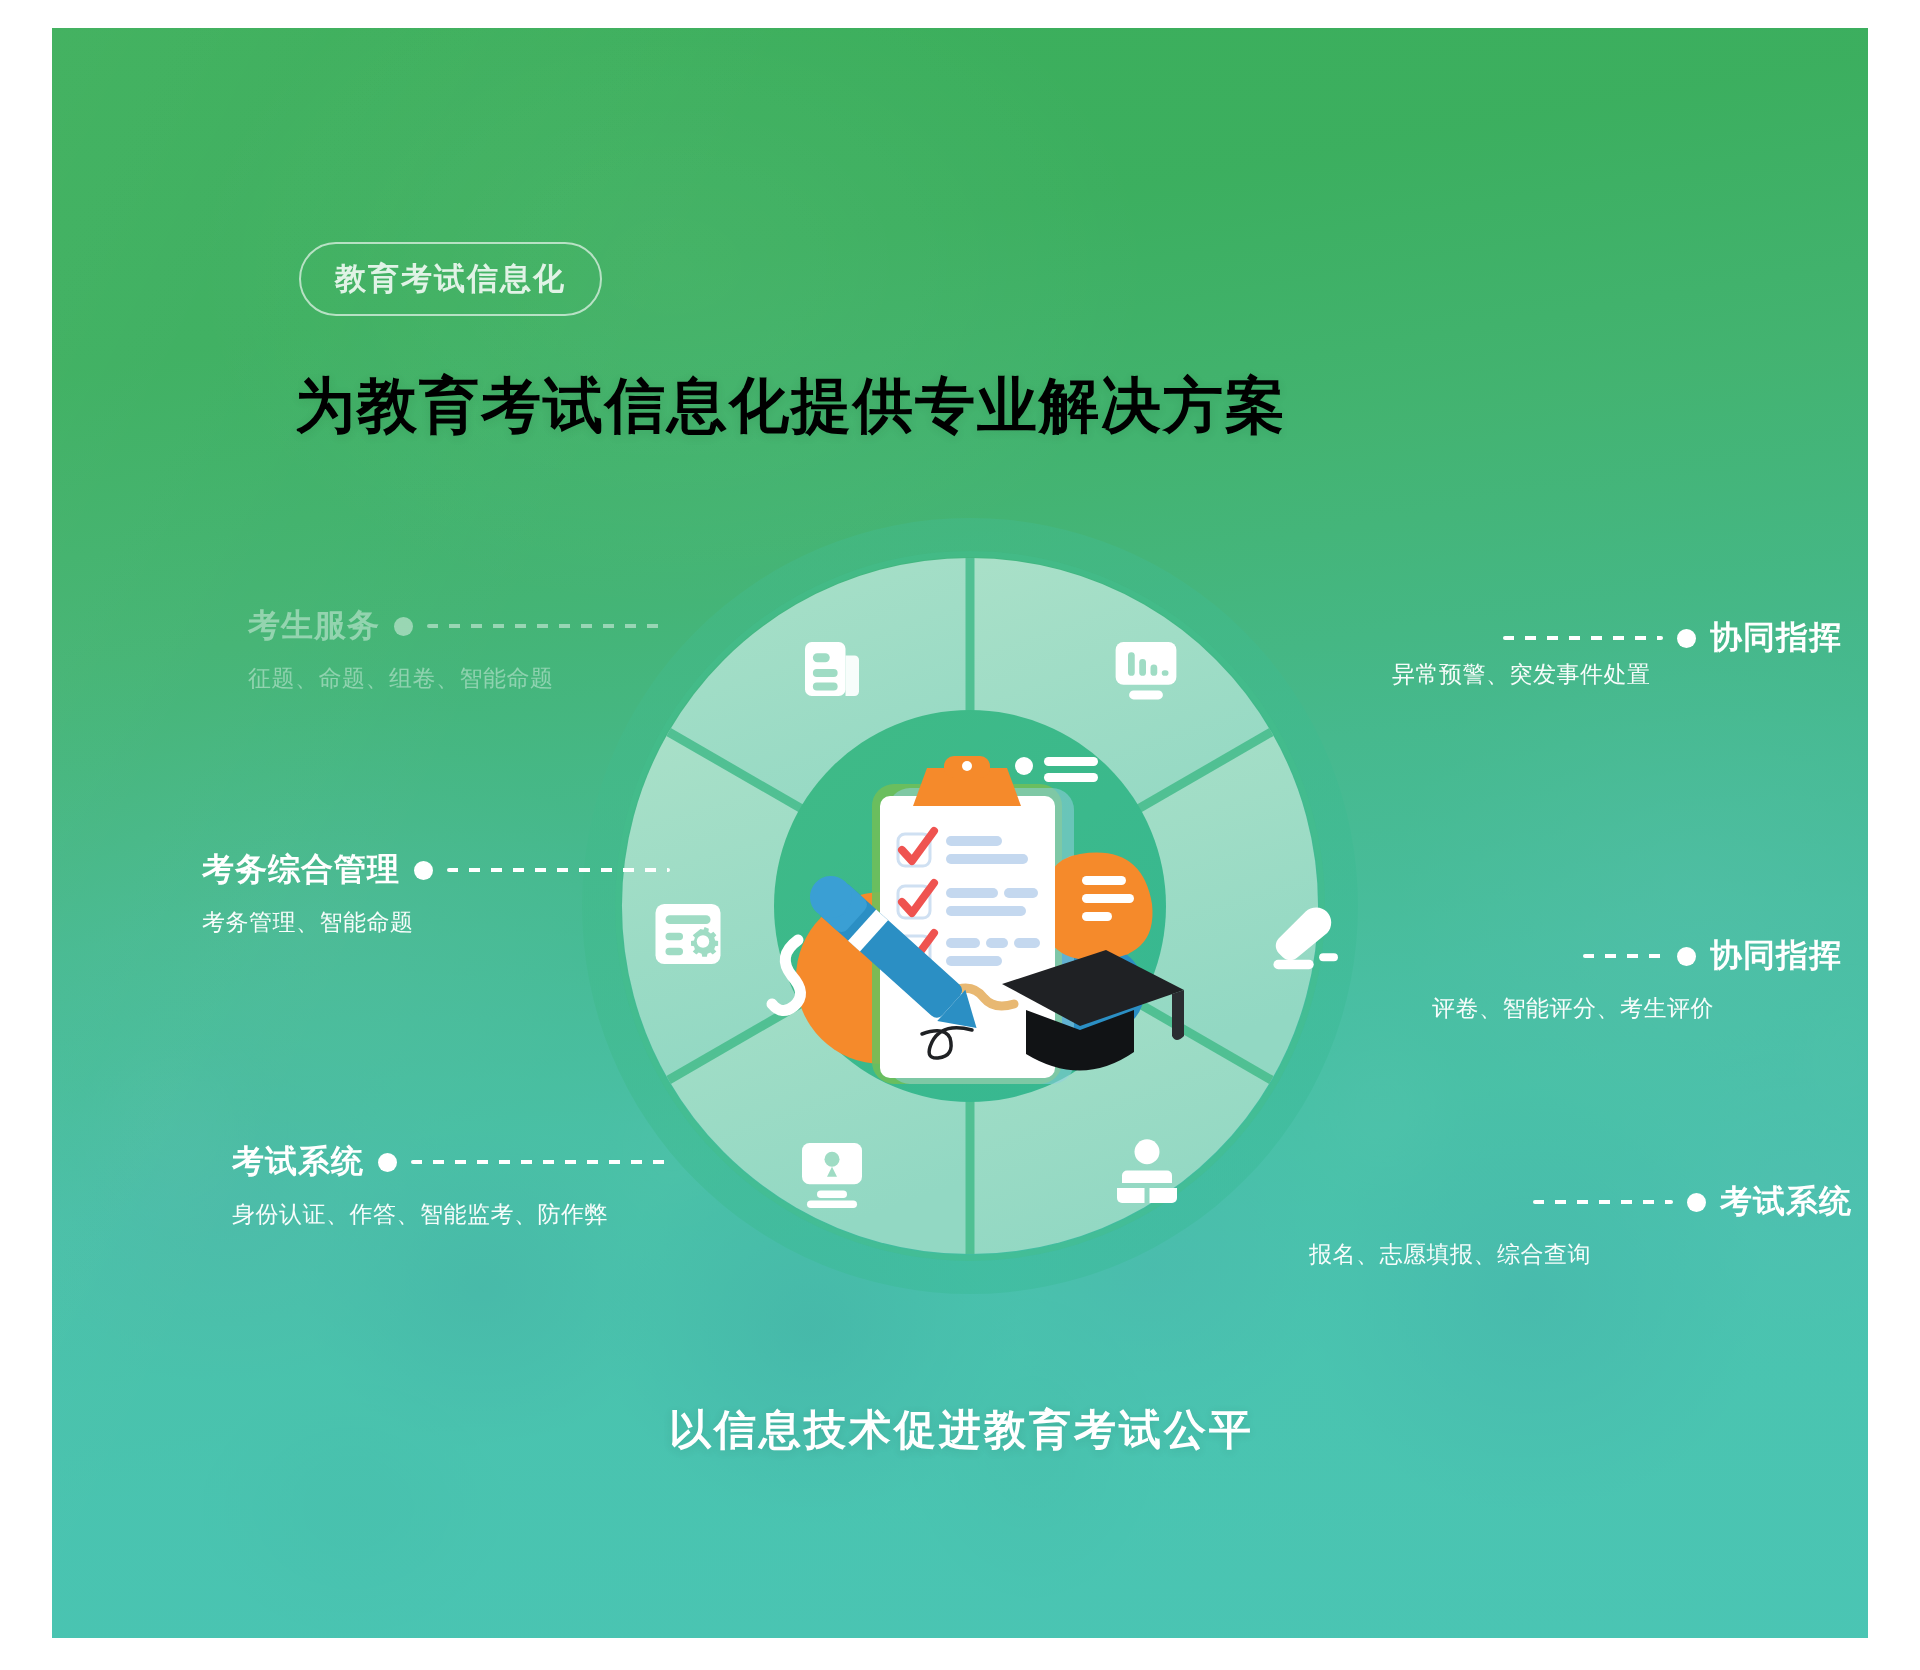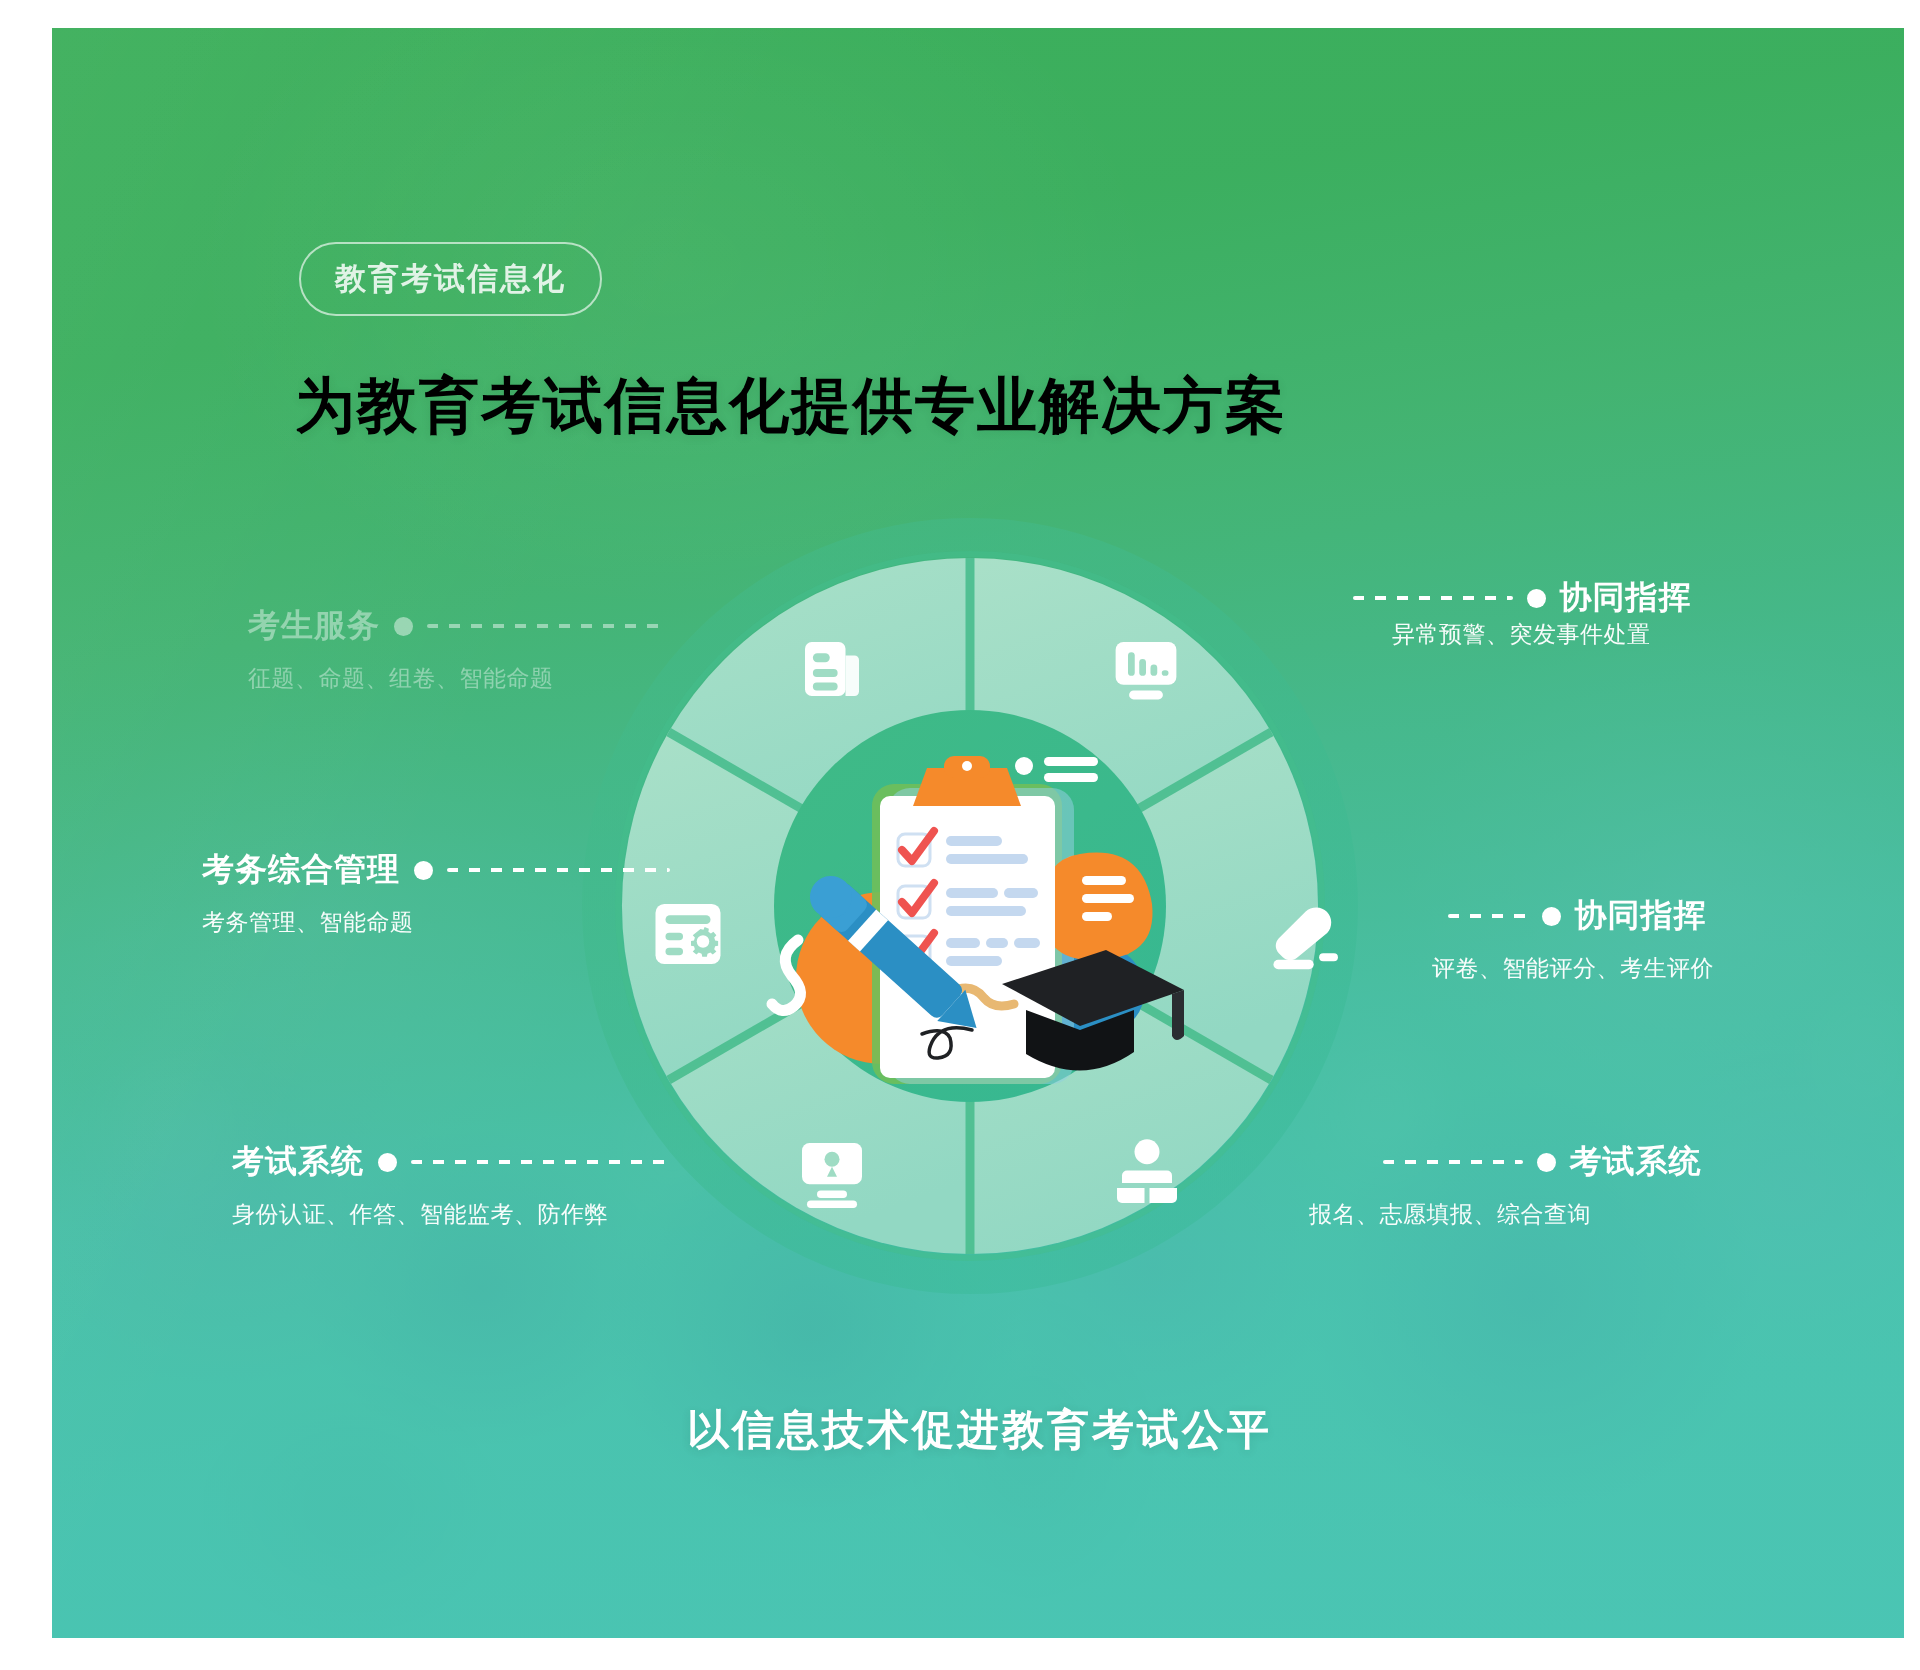--- a/index.html
+++ b/index.html
@@ -12,21 +12,20 @@
     overflow:hidden;
   }
 
   
   .banner{
     position:absolute;
     left:52px;top:28px;
     width:1816px;height:1610px;
     overflow:hidden;
     background:#3fb45e;
-    padding-left:36px;
   }
   
   .photo-layer{
     position:absolute;inset:0;
     background:
       radial-gradient(ellipse 320px 260px at 180px 1180px, rgba(90,175,170,.85), rgba(90,175,170,0) 70%),
       radial-gradient(ellipse 260px 230px at 430px 1260px, rgba(70,160,158,.8), rgba(70,160,158,0) 70%),
       radial-gradient(ellipse 300px 280px at 760px 1300px, rgba(62,150,150,.75), rgba(62,150,150,0) 70%),
       radial-gradient(ellipse 280px 250px at 1100px 1240px, rgba(80,168,165,.8), rgba(80,168,165,0) 70%),
       radial-gradient(ellipse 320px 300px at 1480px 1270px, rgba(70,158,156,.8), rgba(70,158,156,0) 72%),
@@ -118,21 +117,21 @@
   }
   .callout .dash{
     height:4px;flex:1 1 auto;min-width:40px;border-radius:2px;
     background-image:linear-gradient(90deg,#ffffff 52%, rgba(255,255,255,0) 0%);
     background-size:22px 4px;background-repeat:repeat-x;
   }
   .callout .sub{
     color:rgba(255,255,255,.96);
     font-size:23px;line-height:40px;margin-top:10px;letter-spacing:.5px;
   }
-  .callout.right .row{justify-content:center;}
+  .callout.right .row{justify-content:flex-end;margin-top:40px;}
   .callout.left  .row{justify-content:flex-end;}
   .callout.left  .sub{text-align:left;}
 
   
   .callout.muted .title{color:rgba(255,255,255,.42);}
   .callout.muted .sub{color:rgba(255,255,255,.40);}
   .callout.muted .dot{background:rgba(255,255,255,.45);}
   .callout.muted .dash{
     background-image:linear-gradient(90deg,rgba(255,255,255,.45) 52%, rgba(255,255,255,0) 0%);
   }

